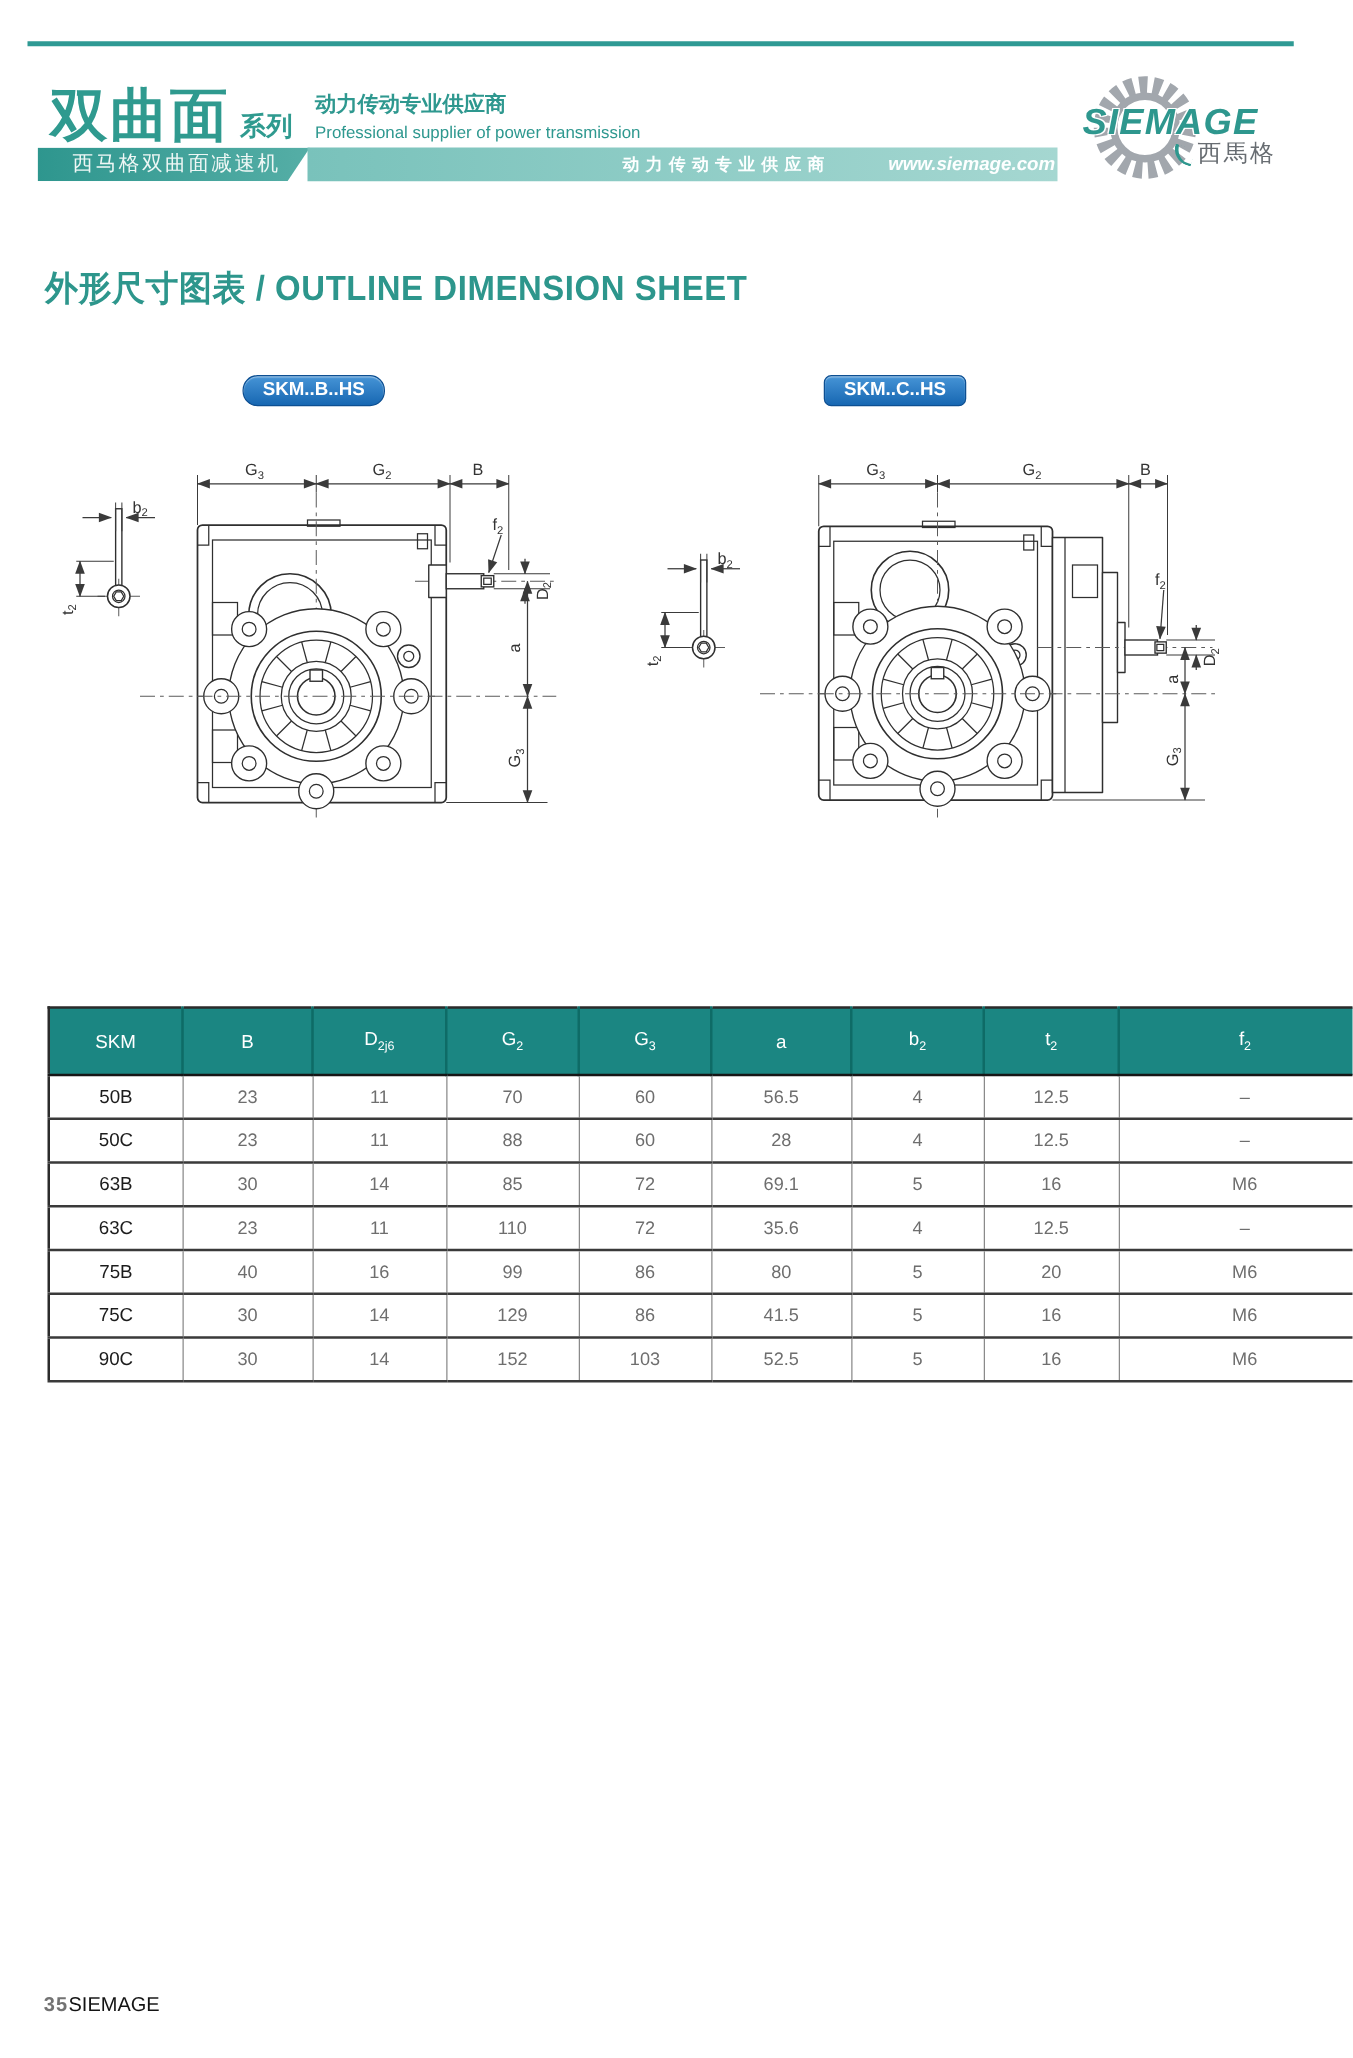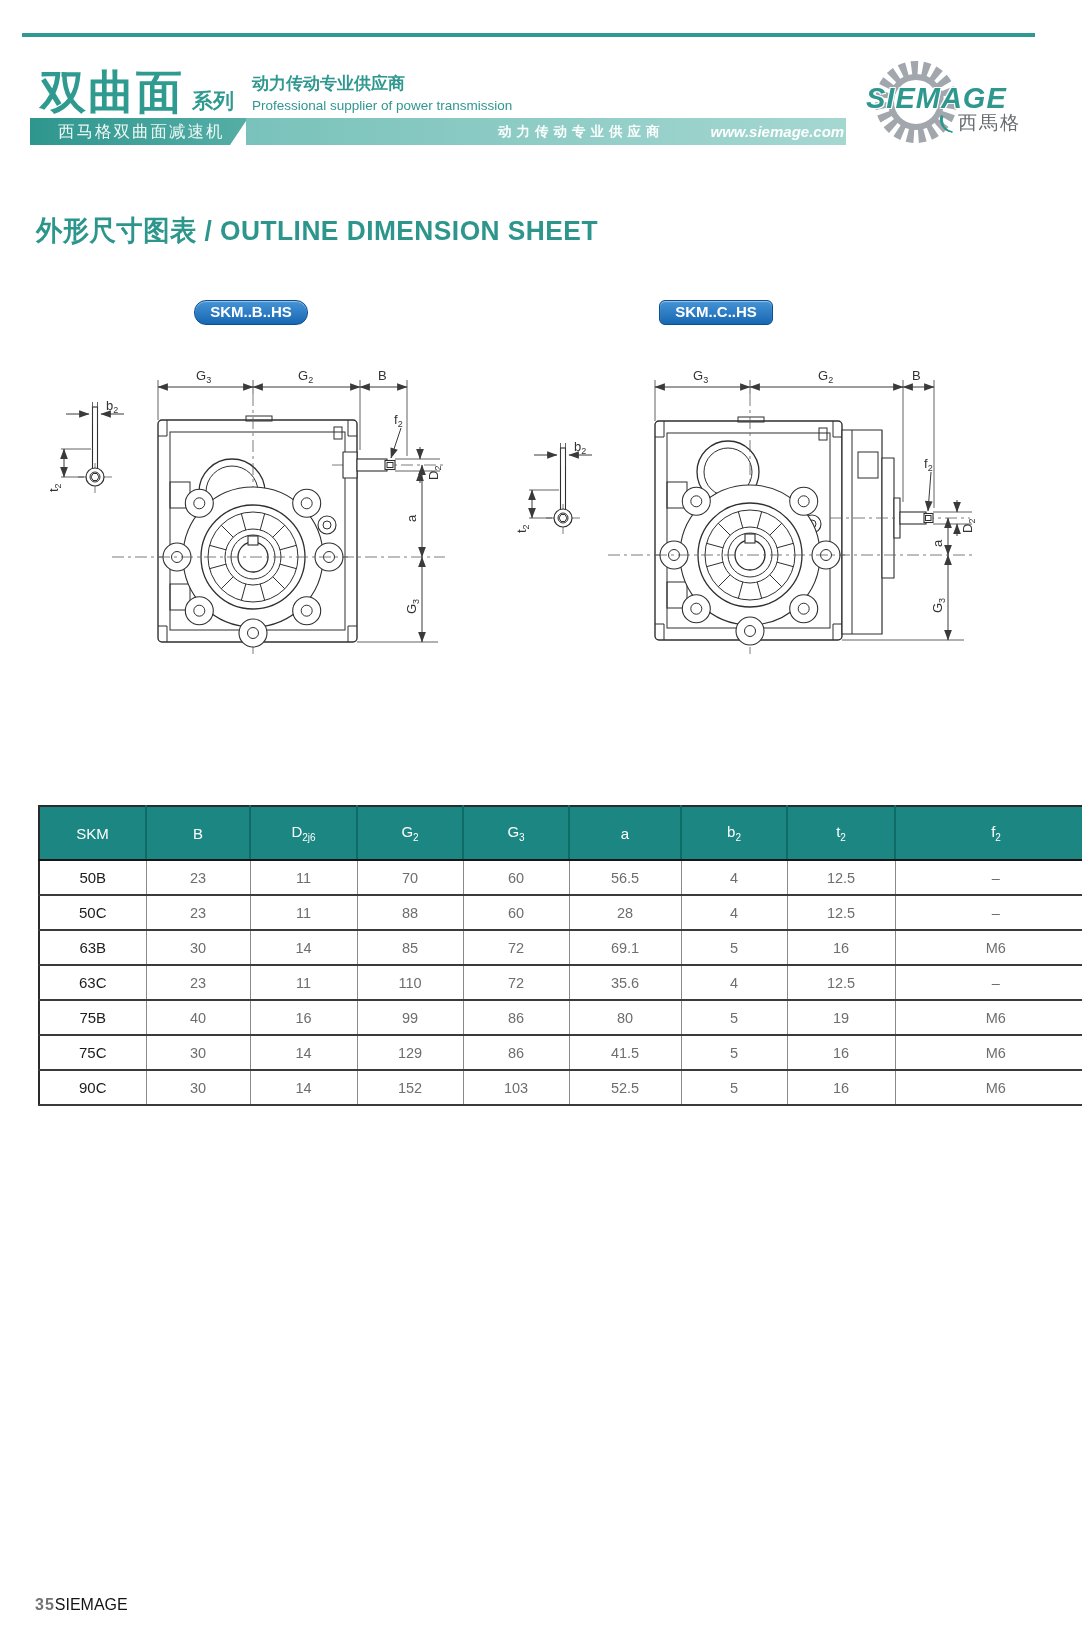--- a/index.html
+++ b/index.html
@@ -370,21 +370,21 @@
         <td>–</td>
       </tr>
       <tr>
         <td class="model">75B</td>
         <td>40</td>
         <td>16</td>
         <td>99</td>
         <td>86</td>
         <td>80</td>
         <td>5</td>
-        <td>19</td>
+        <td>20</td>
         <td>M6</td>
       </tr>
       <tr>
         <td class="model">75C</td>
         <td>30</td>
         <td>14</td>
         <td>129</td>
         <td>86</td>
         <td>41.5</td>
         <td>5</td>

